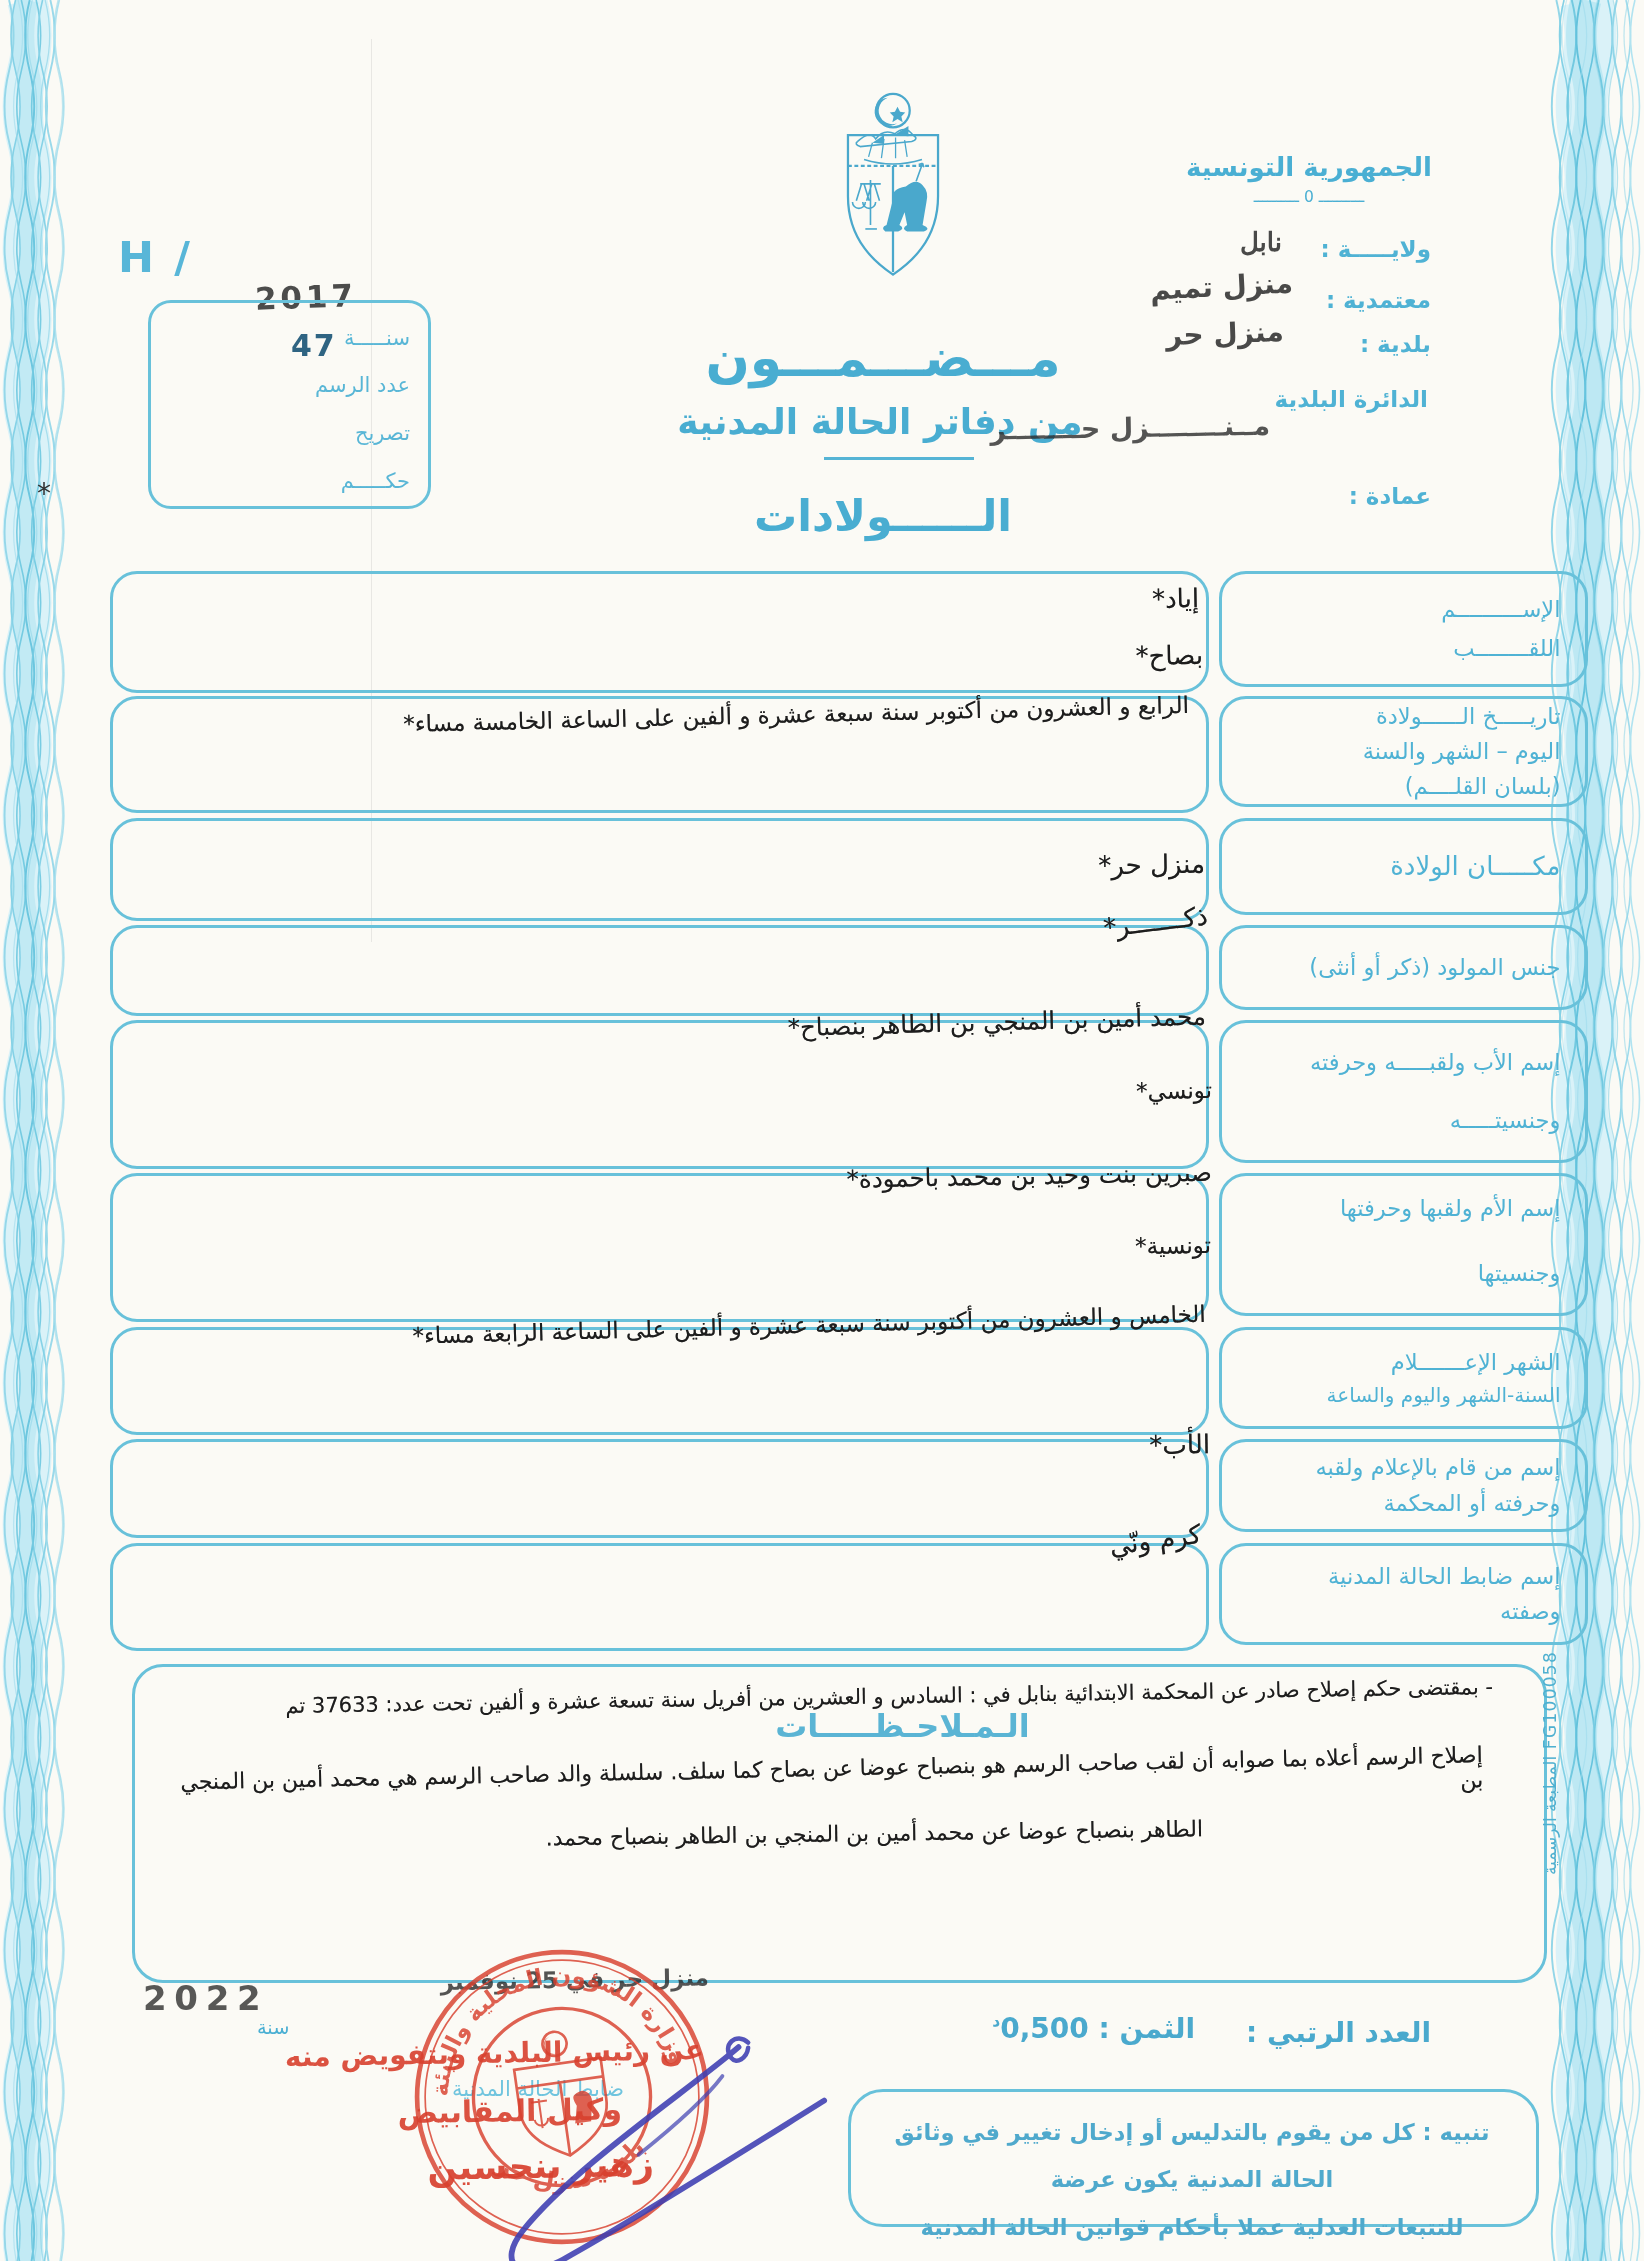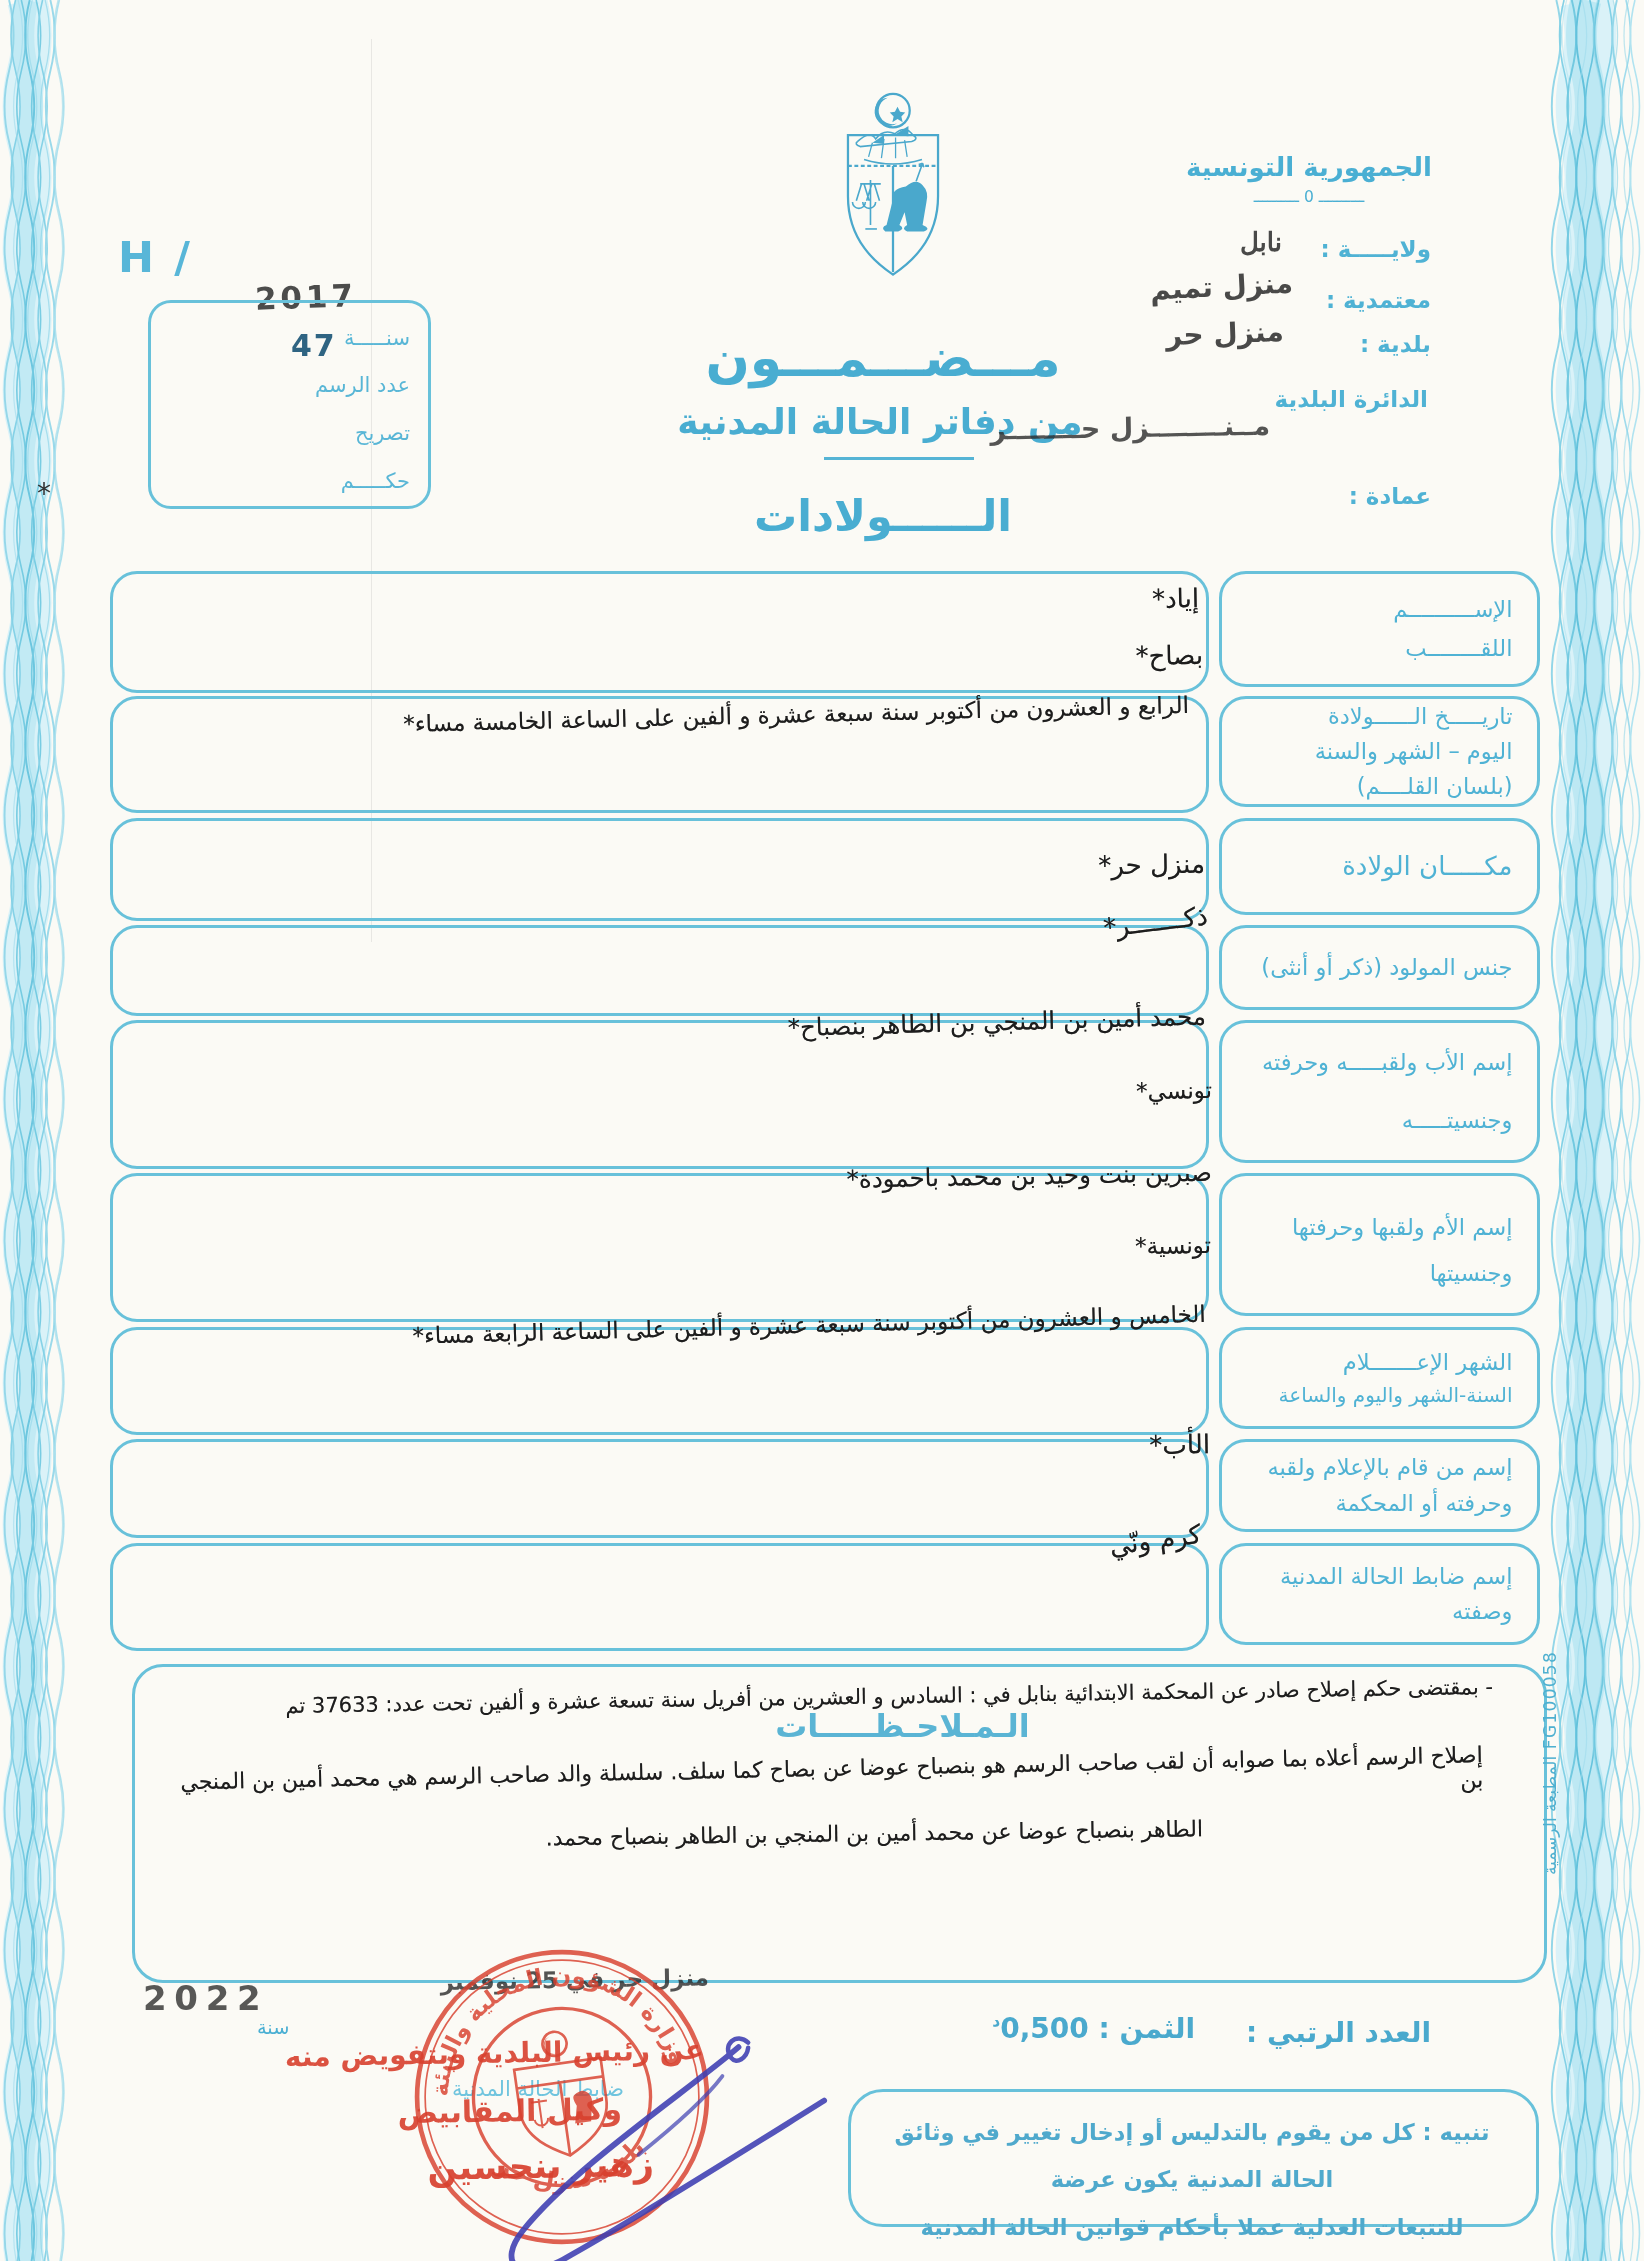--- a/index.html
+++ b/index.html
@@ -6,21 +6,21 @@
   #page{position:relative;width:1644px;height:2261px;background:#fbfaf5;overflow:hidden;
         font-family:"DejaVu Sans",sans-serif;color:#222;}
   .abs{position:absolute;}
   .rtl{direction:rtl;unicode-bidi:plaintext;}
   
   .blue{color:#4aafd3;}
   .lbl{color:#4fb2d4;font-size:23px;line-height:1.45;}
   
   .box{position:absolute;border:3.2px solid #68c1da;border-radius:27px;background:transparent;}
   .valbox{left:110px;width:1093px;}
-  .lblbox{left:1219px;width:321px;display:flex;flex-direction:column;justify-content:center;
+  .lblbox{left:1219px;width:369px;display:flex;flex-direction:column;justify-content:center;
           padding:9px 24.5px 9px 13px;box-sizing:border-box;direction:rtl;text-align:right;}
   .lblbox div{color:#4fb2d4;font-size:22.6px;line-height:1.55;}
   
   .hand{position:absolute;direction:rtl;text-align:right;color:#1d1d1d;font-size:26px;
         transform:rotate(-1deg);letter-spacing:0.6px;text-shadow:0 0 0.6px rgba(20,20,20,.55);}
   
   .stampblk{color:#2b2b2b;font-weight:bold;opacity:.85;}
   .red{color:#d8402e;font-weight:bold;}
   .title{position:absolute;text-align:center;color:#49add1;font-weight:bold;}
   .crease{position:absolute;background:rgba(120,120,120,.14);}
@@ -172,21 +172,21 @@
 
   <div class="box valbox" style="top:1020px;height:143px;"></div>
   <div class="box lblbox" style="top:1020px;height:143px;justify-content:space-between;padding-top:22px;padding-bottom:22px;">
     <div>إسم الأب ولقبـــــه وحرفته</div>
     <div>وجنسيتـــــه</div>
   </div>
   <div class="hand" style="left:600px;top:1010px;width:606px;font-size:24.5px;transform:rotate(-1.6deg);">محمد أمين بن المنجي بن الطاهر بنصباح*</div>
   <div class="hand" style="left:1093px;top:1078px;width:119px;font-size:23px;">تونسي*</div>
 
   <div class="box valbox" style="top:1173px;height:143px;"></div>
-  <div class="box lblbox" style="top:1173px;height:143px;justify-content:space-between;padding-top:34px;padding-bottom:22px;">
+  <div class="box lblbox" style="top:1173px;height:143px;justify-content:space-between;padding-top:15px;padding-bottom:22px;">
     <div>إسم الأم ولقبها وحرفتها</div>
     <div>وجنسيتها</div>
   </div>
   <div class="hand" style="left:664px;top:1163px;width:548px;font-size:24.5px;transform:rotate(-1.1deg);">صبرين بنت وحيد بن محمد باحمودة*</div>
   <div class="hand" style="left:1082px;top:1233px;width:129px;font-size:23px;">تونسية*</div>
 
   <div class="box valbox" style="top:1327px;height:102px;"></div>
   <div class="box lblbox" style="top:1327px;height:102px;">
     <div>الشهر الإعـــــــلام</div>
     <div style="font-size:20px;">السنة-الشهر واليوم والساعة</div>

